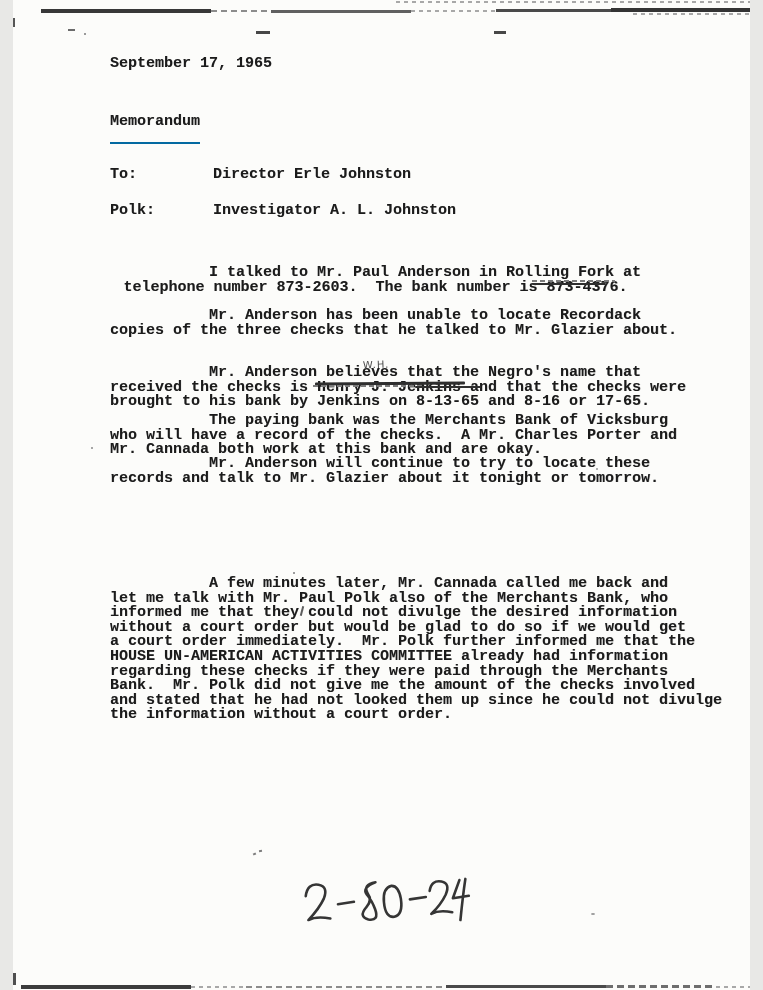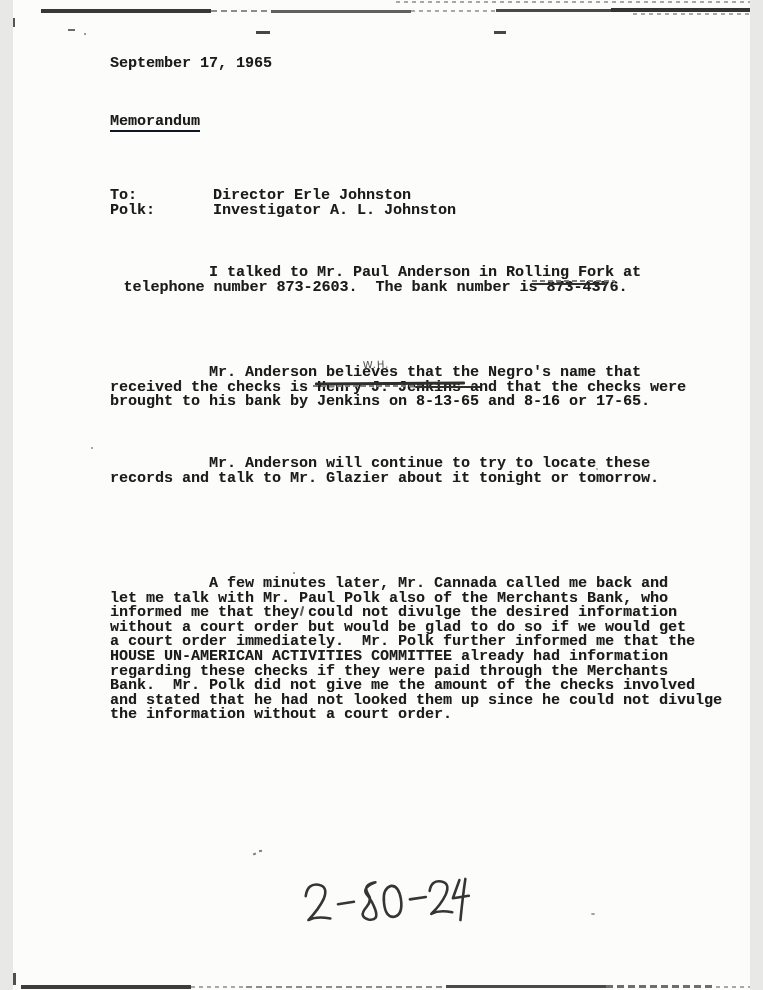--- a/index.html
+++ b/index.html
@@ -14,21 +14,21 @@
     font-size:15px;
     line-height:14.6px;
     color:#1b1b1b;
   }
   .typed{
     position:absolute;
     left:97px;
     white-space:pre;
     text-shadow:0.3px 0.3px 0 rgba(25,25,25,0.35);
   }
-  .title-underline{border-bottom:2px solid #0f172a;padding-bottom:0;}
+  .title-underline{border-bottom:2px solid #0369a1;padding-bottom:12px;}
   .addr-label{display:inline-block;width:103px;}
   
   .seg{position:absolute;}
   .dash1{background:repeating-linear-gradient(90deg,#8c8c8c 0 6px,transparent 6px 10px);}
   .dash2{background:repeating-linear-gradient(90deg,#a8a8a8 0 4px,transparent 4px 8px);}
   .dash3{background:repeating-linear-gradient(90deg,#6e6e6e 0 7px,transparent 7px 11px);}
   
   .pencil-solid{position:absolute;background:#2e2e2e;border-radius:1px;}
   .pencil-dashed{position:absolute;background:repeating-linear-gradient(90deg,#7a7a7a 0 5px,transparent 5px 8px);}
   .speck{position:absolute;border-radius:50%;}
@@ -72,29 +72,34 @@
     <div class="seg" style="left:433px;top:985px;width:160px;height:3px;background:#4a4a4a;"></div>
     <div class="seg dash3" style="left:593px;top:985px;width:110px;height:2.5px;"></div>
     <div class="seg dash2" style="left:703px;top:986px;width:60px;height:1.5px;"></div>
     <div class="seg" style="left:0;top:973px;width:3px;height:12px;background:#4f4f4f;"></div>
   </div>
 
   <div class="typed" style="top:57px;">September 17, 1965</div>
 
   <div class="typed" style="top:115px;"><span class="title-underline">Memorandum</span></div>
 
-  <div class="typed" style="top:189px;"><span class="addr-label">To:</span><span>Director Erle Johnston</span></div>
+  <div class="typed" style="top:168px;"><span class="addr-label">To:</span><span>Director Erle Johnston</span></div>
 
   <div class="typed" style="top:204px;"><span class="addr-label">Polk:</span><span>Investigator A. L. Johnston</span></div>
 
   <div class="typed" style="top:266px;text-align:center;">           I talked to Mr. Paul Anderson in Rolling Fork at
 telephone number 873-2603.  The bank number is 873-4376.</div>
+  <div class="typed" style="top:309px;">           Mr. Anderson has been unable to locate Recordack
+copies of the three checks that he talked to Mr. Glazier about.</div>
   <div class="typed" style="top:366px;">           Mr. Anderson believes that the Negro's name that
 received the checks is Henry J. Jenkins and that the checks were
 brought to his bank by Jenkins on 8-13-65 and 8-16 or 17-65.</div>
+  <div class="typed" style="top:414px;">           The paying bank was the Merchants Bank of Vicksburg
+who will have a record of the checks.  A Mr. Charles Porter and
+Mr. Cannada both work at this bank and are okay.</div>
   <div class="typed" style="top:457px;">           Mr. Anderson will continue to try to locate these
 records and talk to Mr. Glazier about it tonight or tomorrow.</div>
   <div class="typed" style="top:577px;">           A few minutes later, Mr. Cannada called me back and
 let me talk with Mr. Paul Polk also of the Merchants Bank, who
 informed me that they could not divulge the desired information
 without a court order but would be glad to do so if we would get
 a court order immediately.  Mr. Polk further informed me that the
 HOUSE UN-AMERICAN ACTIVITIES COMMITTEE already had information
 regarding these checks if they were paid through the Merchants
 Bank.  Mr. Polk did not give me the amount of the checks involved

